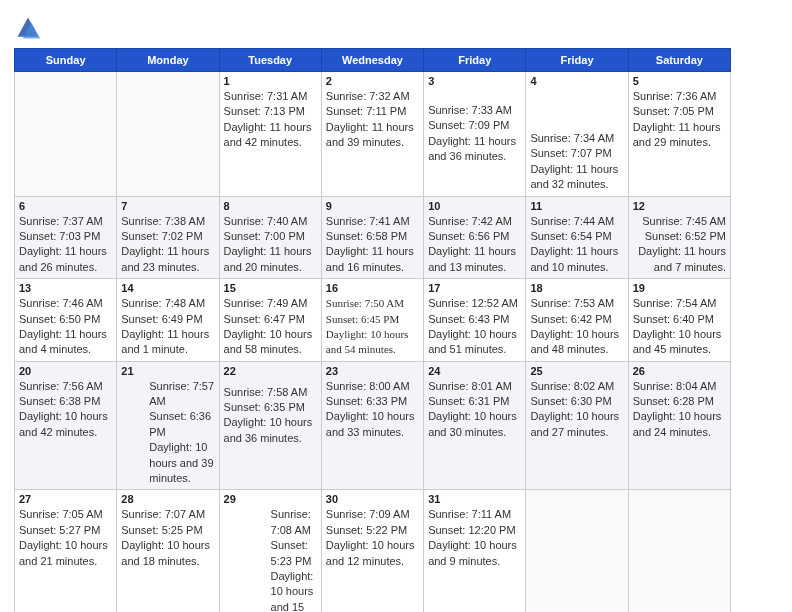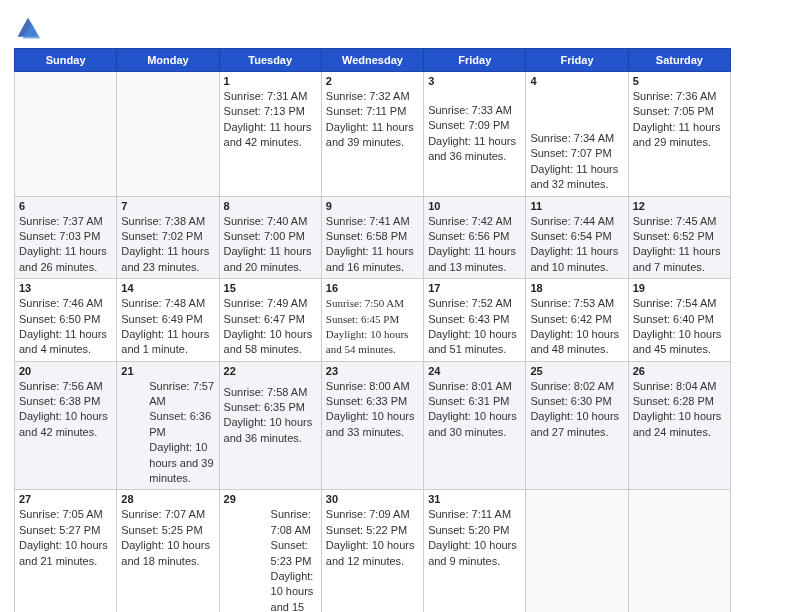--- a/index.html
+++ b/index.html
@@ -211,21 +211,21 @@
 Daylight: 11 hours and 13 minutes.</div>
           </td>
           <td>
             <span class="day-number">11</span>
             <div class="day-info" style="white-space: pre-line;">Sunrise: 7:44 AM
 Sunset: 6:54 PM
 Daylight: 11 hours and 10 minutes.</div>
           </td>
           <td>
             <span class="day-number">12</span>
-            <div class="day-info" style="white-space: pre-line;">Sunrise: 7:45 AM
+            <div class="day-info" style="white-space: pre-line; text-align: right;">Sunrise: 7:45 AM
 Sunset: 6:52 PM
 Daylight: 11 hours and 7 minutes.</div>
           </td>
         </tr>
         <tr>
           <td>
             <span class="day-number">13</span>
             <div class="day-info" style="white-space: pre-line;">Sunrise: 7:46 AM
 Sunset: 6:50 PM
 Daylight: 11 hours and 4 minutes.</div>
@@ -243,21 +243,21 @@
 Daylight: 10 hours and 58 minutes.</div>
           </td>
           <td>
             <span class="day-number">16</span>
             <div class="day-info" style="white-space: pre-line; font-family: Liberation Serif, serif;">Sunrise: 7:50 AM
 Sunset: 6:45 PM
 Daylight: 10 hours and 54 minutes.</div>
           </td>
           <td>
             <span class="day-number">17</span>
-            <div class="day-info" style="white-space: pre-line;">Sunrise: 7:52 AM
+            <div class="day-info" style="white-space: pre-line;">Sunrise: 12:52 AM
 Sunset: 6:43 PM
 Daylight: 10 hours and 51 minutes.</div>
           </td>
           <td>
             <span class="day-number">18</span>
             <div class="day-info" style="white-space: pre-line;">Sunrise: 7:53 AM
 Sunset: 6:42 PM
 Daylight: 10 hours and 48 minutes.</div>
           </td>
           <td>
@@ -332,21 +332,21 @@
           </td>
           <td>
             <span class="day-number">30</span>
             <div class="day-info" style="white-space: pre-line;">Sunrise: 7:09 AM
 Sunset: 5:22 PM
 Daylight: 10 hours and 12 minutes.</div>
           </td>
           <td>
             <span class="day-number">31</span>
             <div class="day-info" style="white-space: pre-line;">Sunrise: 7:11 AM
-Sunset: 5:20 PM
+Sunset: 12:20 PM
 Daylight: 10 hours and 9 minutes.</div>
           </td>
           <td class="empty"></td>
           <td class="empty"></td>
         </tr>
       </tbody>
   </table>
 </div>
 
 </body></html>

